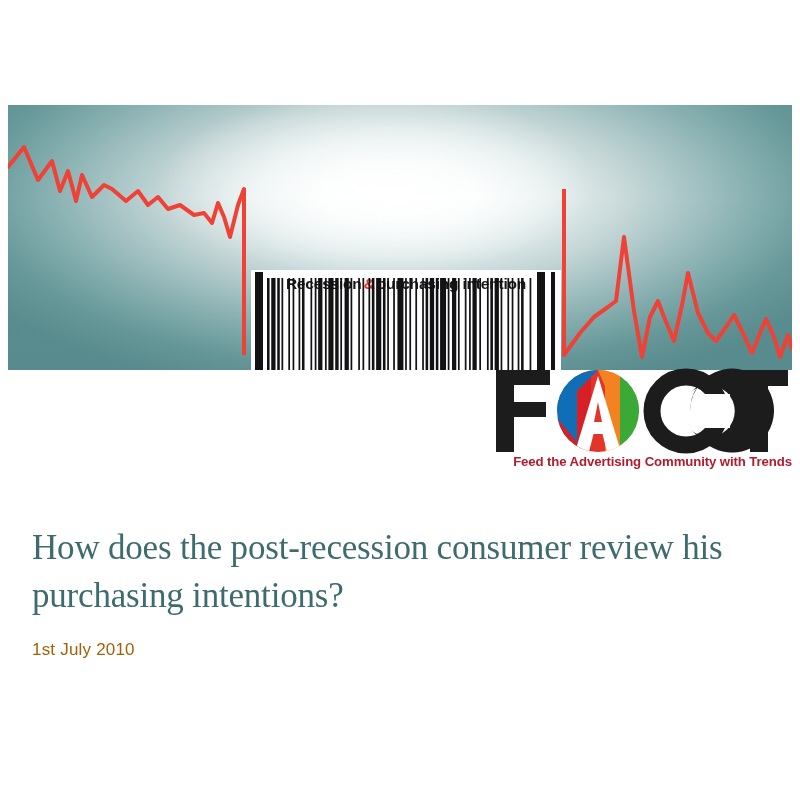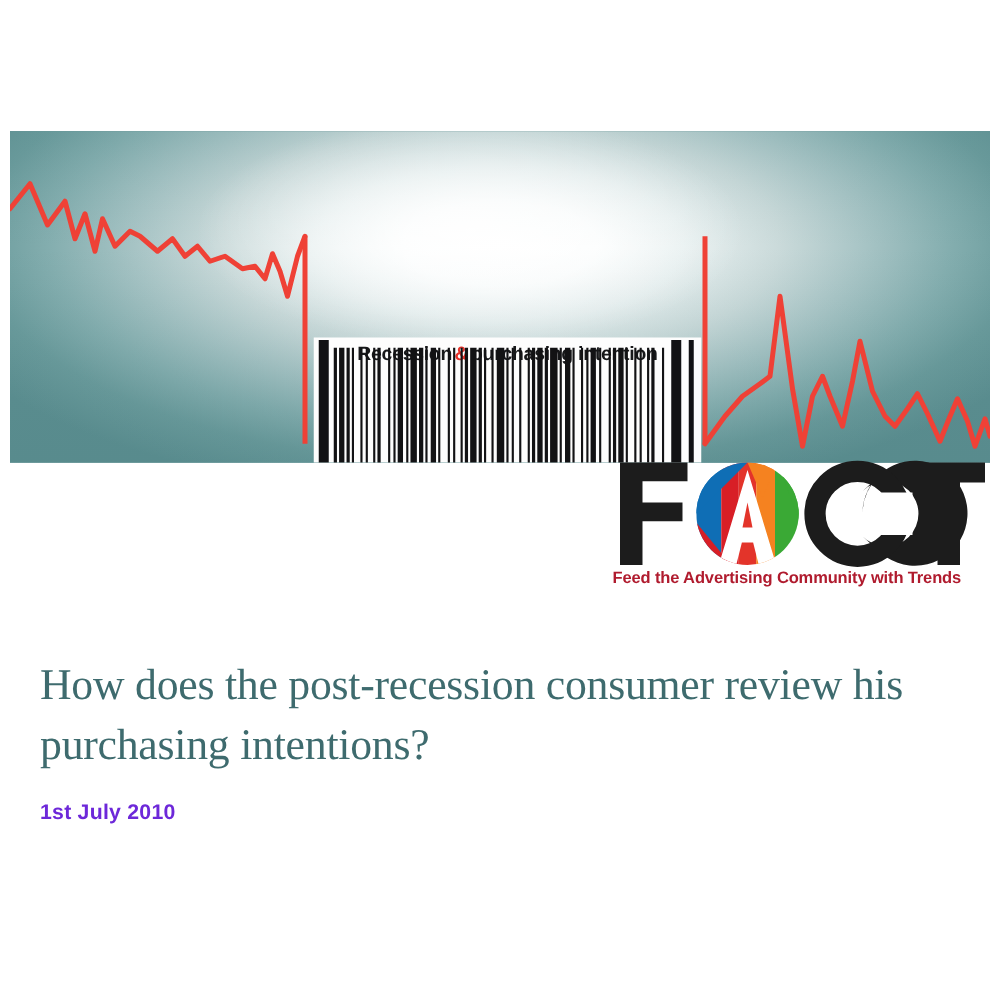--- a/index.html
+++ b/index.html
@@ -129,21 +129,21 @@
     left: 0;
     top: 0;
     width: 302px;
     height: 86px;
   }
   #fact-tagline {
     position: absolute;
     left: 0;
     top: 86px;
     width: 302px;
-    text-align: left;
+    text-align: right;
     font-family: "Liberation Sans", sans-serif;
     font-size: 13.2px;
     font-weight: bold;
     letter-spacing: -0.1px;
     color: #b01b2e;
     white-space: nowrap;
   }
 
   
   #headline {
@@ -158,22 +158,22 @@
     line-height: 48px;
     font-weight: normal;
     color: #3e6b6e;
     margin: 0;
     letter-spacing: -0.2px;
   }
   #headline-date {
     margin-top: 20px;
     font-family: "Liberation Sans", sans-serif;
     font-size: 17px;
-    font-weight: bold;
-    color: #6d28d9;
+    font-weight: normal;
+    color: #a16207;
     letter-spacing: 0.2px;
   }
 </style>
 </head>
 <body>
 
 <div id="banner">
   <div id="banner-shade"></div>
 
   <svg id="banner-line-svg" viewBox="0 0 784 265" preserveAspectRatio="none">

